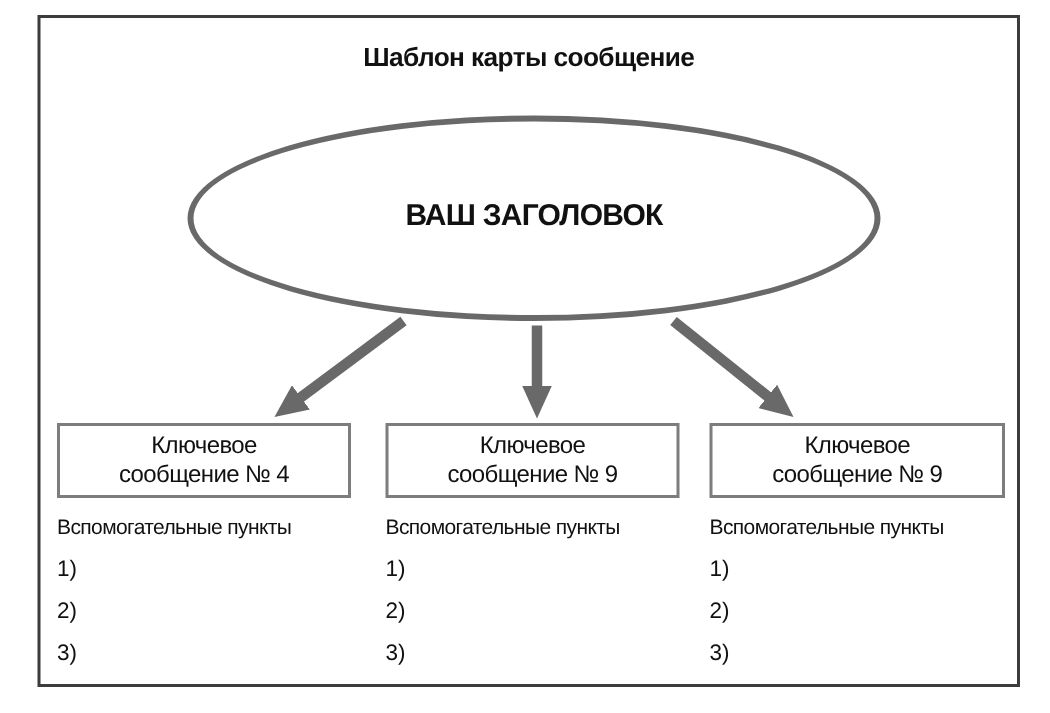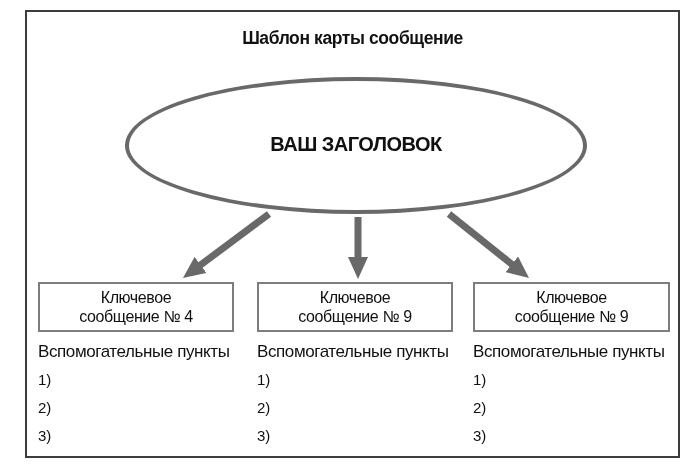--- a/index.html
+++ b/index.html
@@ -72,21 +72,21 @@
     align-items: center;
     justify-content: center;
     text-align: center;
     font-size: 16px;
     font-weight: normal;
     line-height: 19px;
     letter-spacing: -0.4px;
   }
   .subtitle {
     margin-top: 11px;
-    font-size: 17px;
+    font-size: 14px;
     line-height: 17px;
     letter-spacing: -0.4px;
     white-space: nowrap;
   }
   .item {
     margin-top: 11px;
     font-size: 15px;
     line-height: 17px;
   }
 </style>

